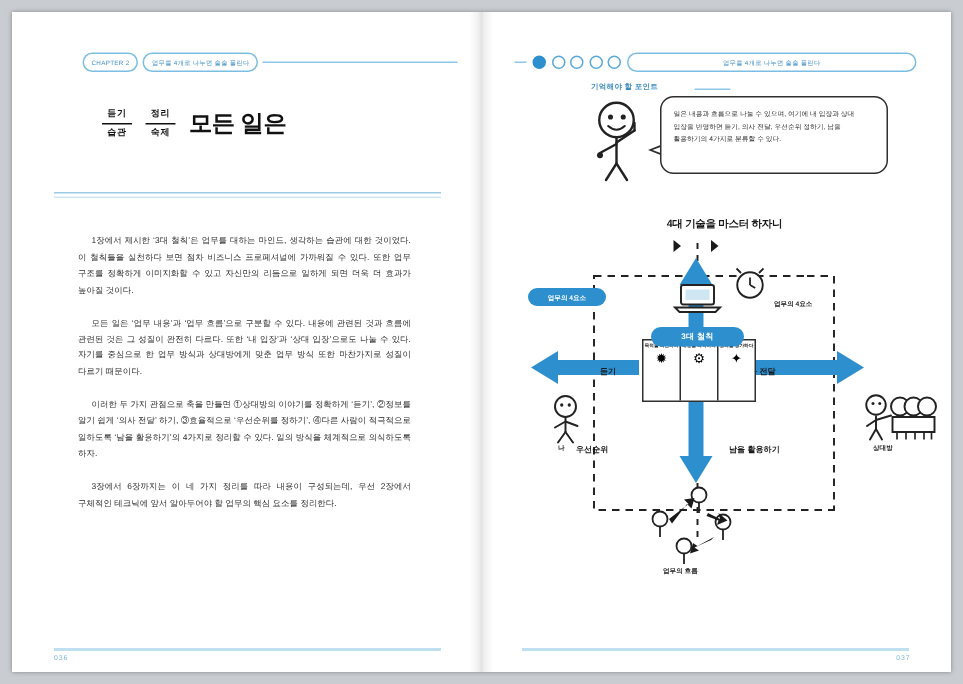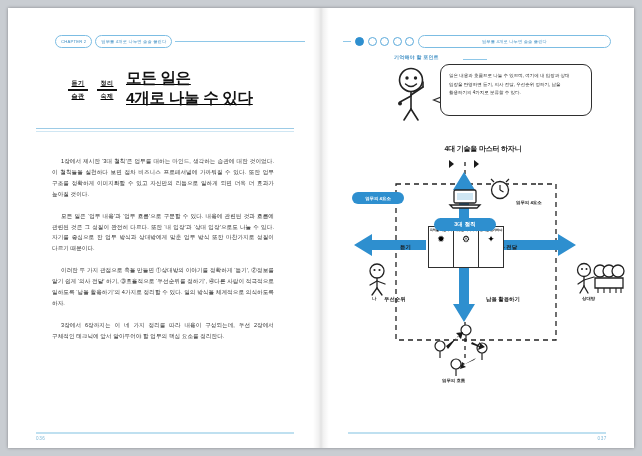--- a/index.html
+++ b/index.html
@@ -35,21 +35,21 @@
     color:#3f8fc4;font-size:4.2px;letter-spacing:.2px;white-space:nowrap;
     padding:0 5px;background:#fff;
   }
   .pill-chapter{margin-right:3px;}
   .pill-title{margin-right:3px;}
   .dots{display:flex;align-items:center;gap:3.5px;margin:0 4px;}
   .dot{width:7px;height:7px;border-radius:50%;border:1px solid #5aa9da;background:#fff;}
   .dot.on{background:#2e8fcf;border-color:#2e8fcf;}
 
   
-  .title-block{position:absolute;left:60px;top:60px;display:flex;align-items:center;text-decoration:underline;}
+  .title-block{position:absolute;left:60px;top:60px;display:flex;align-items:flex-end;}
   .title-badge{
     display:flex;flex-direction:column;align-items:center;justify-content:center;
     margin-right:9px;padding-top:3px;
   }
   .title-badge .bline{width:20px;height:1.3px;background:#111;margin:1.5px 0;}
   .title-badge span{font-size:6px;color:#111;font-weight:bold;letter-spacing:.5px;}
   .title-main{font-size:15.5px;font-weight:bold;color:#111;line-height:1.32;letter-spacing:-.3px;}
 
   .title-divider{position:absolute;left:28px;top:120px;width:258px;height:1px;background:#9ccbe6;}
   .title-divider-2{position:absolute;left:28px;top:122.5px;width:258px;height:1px;background:#cfe6f3;}
@@ -140,21 +140,20 @@
         <div class="bline"></div>
         <span>습관</span>
       </div>
       <div class="title-badge">
         <span>정리</span>
         <div class="bline"></div>
         <span>숙제</span>
       </div>
       <div class="title-main">
         <div>모든 일은</div>
-        <div>4개로 나눌 수 있다</div>
       </div>
     </div>
 
     <div class="title-divider"></div>
     <div class="title-divider-2"></div>
 
     <div class="body-col">
       <p class="para">1장에서 제시한 ‘3대 철칙’은 업무를 대하는 마인드, 생각하는 습관에 대한 것이었다. 이 철칙들을 실천하다 보면 점차 비즈니스 프로페셔널에 가까워질 수 있다. 또한 업무 구조를 정확하게 이미지화할 수 있고 자신만의 리듬으로 일하게 되면 더욱 더 효과가 높아질 것이다.</p>
       <p class="para">모든 일은 ‘업무 내용’과 ‘업무 흐름’으로 구분할 수 있다. 내용에 관련된 것과 흐름에 관련된 것은 그 성질이 완전히 다르다. 또한 ‘내 입장’과 ‘상대 입장’으로도 나눌 수 있다. 자기를 중심으로 한 업무 방식과 상대방에게 맞춘 업무 방식 또한 마찬가지로 성질이 다르기 때문이다.</p>
       <p class="para">이러한 두 가지 관점으로 축을 만들면 ①상대방의 이야기를 정확하게 ‘듣기’, ②정보를 알기 쉽게 ‘의사 전달’ 하기, ③효율적으로 ‘우선순위를 정하기’, ④다른 사람이 적극적으로 일하도록 ‘남을 활용하기’의 4가지로 정리할 수 있다. 일의 방식을 체계적으로 의식하도록 하자.</p>

